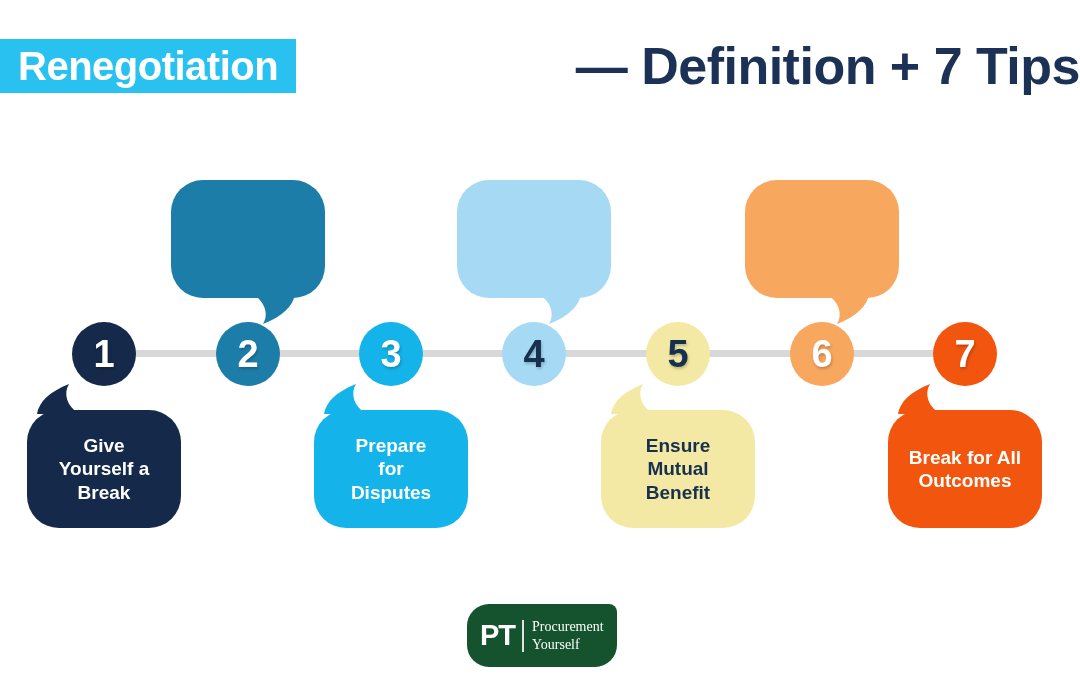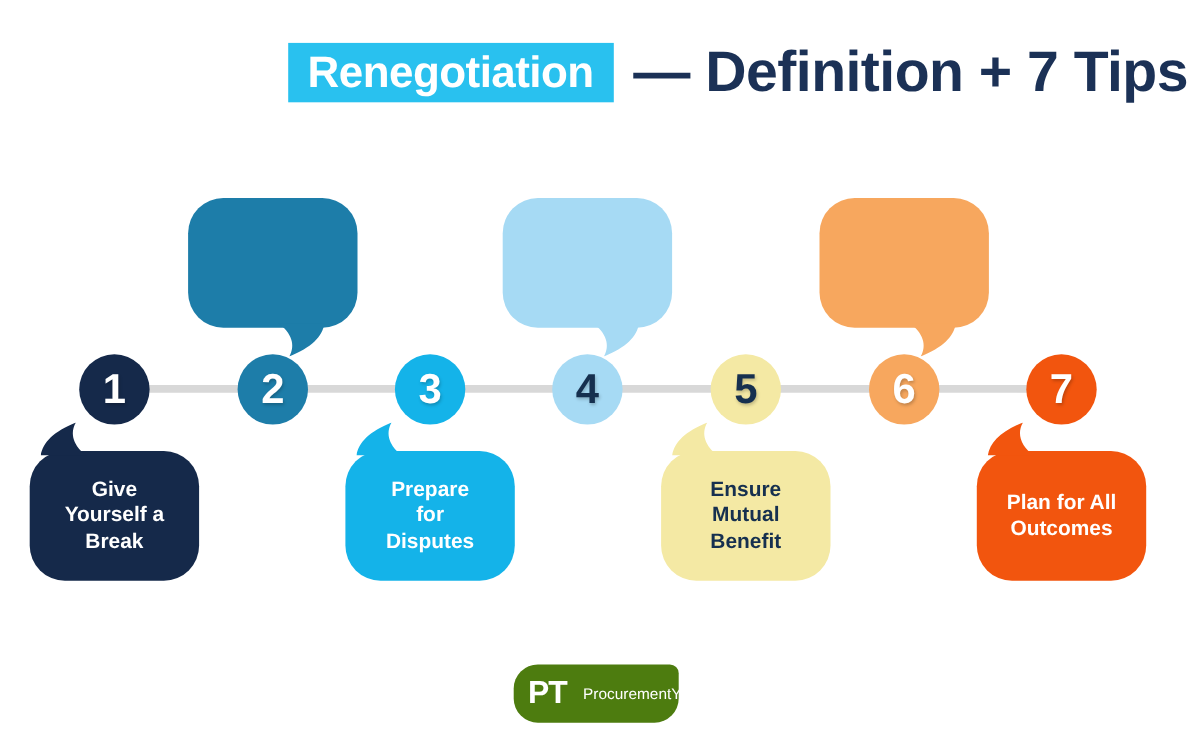--- a/index.html
+++ b/index.html
@@ -12,21 +12,21 @@
     font-family: "Liberation Sans", sans-serif;
   }
 
   
   .title-row {
     position: absolute;
     top: 36px;
     left: 0;
     width: 100%;
     display: flex;
-    justify-content: flex-end;
+    justify-content: space-between;
     align-items: center;
     gap: 18px;
   }
   .title-highlight {
     display: inline-block;
     background: #29c1ef;
     color: #ffffff;
     font-size: 40px;
     font-weight: 700;
     line-height: 54px;
@@ -106,22 +106,22 @@
   .tail path { fill: var(--c); }
   .bubble.above .tail { bottom: -26px; right: 30px; }
   .bubble.below .tail { top: -26px; left: 10px; }
 
   
   .logo {
     position: absolute;
     left: 467px;
     top: 604px;
     width: 150px;
-    height: 53px;
-    background: #4d7c0f;
+    height: 63px;
+    background: #14532d;
     border-radius: 22px 8px 22px 22px;
     display: flex;
     align-items: center;
     padding-left: 13px;
     box-sizing: border-box;
   }
   .logo-initials {
     color: #ffffff;
     font-size: 29px;
     font-weight: 700;
@@ -132,21 +132,22 @@
     height: 32px;
     background: rgba(255,255,255,0.85);
     margin: 0 8px 0 7px;
   }
   .logo-name {
     color: #ffffff;
     font-size: 14px;
     font-weight: 400;
     line-height: 1.22;
     display: flex;
-    flex-direction: row;
+    flex-direction: column;
+    font-family: Liberation Serif, serif;
   }
 </style>
 </head>
 <body>
 
 <div class="canvas">
 
   <div class="title-row">
     <span class="title-highlight">Renegotiation</span>
     <span class="title-rest">— Definition + 7 Tips</span>
@@ -230,21 +231,21 @@
   </div>
 
   <div class="step step-7" style="--c: #f2550e; --t: #ffffff;">
     <div class="circle">
       <span>7</span>
     </div>
     <div class="bubble below">
       <svg class="tail" viewBox="0 0 44 30" aria-hidden="true">
           <path d="M42 30 H0 C2 18 12 8 32 0 C26 10 30 22 42 30 Z"></path>
         </svg>
-      <div class="bubble-text">Plan for All
+      <div class="bubble-text">Break for All
 Outcomes</div>
     </div>
   </div>
 
   <div class="logo">
     <span class="logo-initials">PT</span>
     <span class="logo-divider"></span>
     <span class="logo-name">
       <span>Procurement</span>
       <span>Yourself</span>

